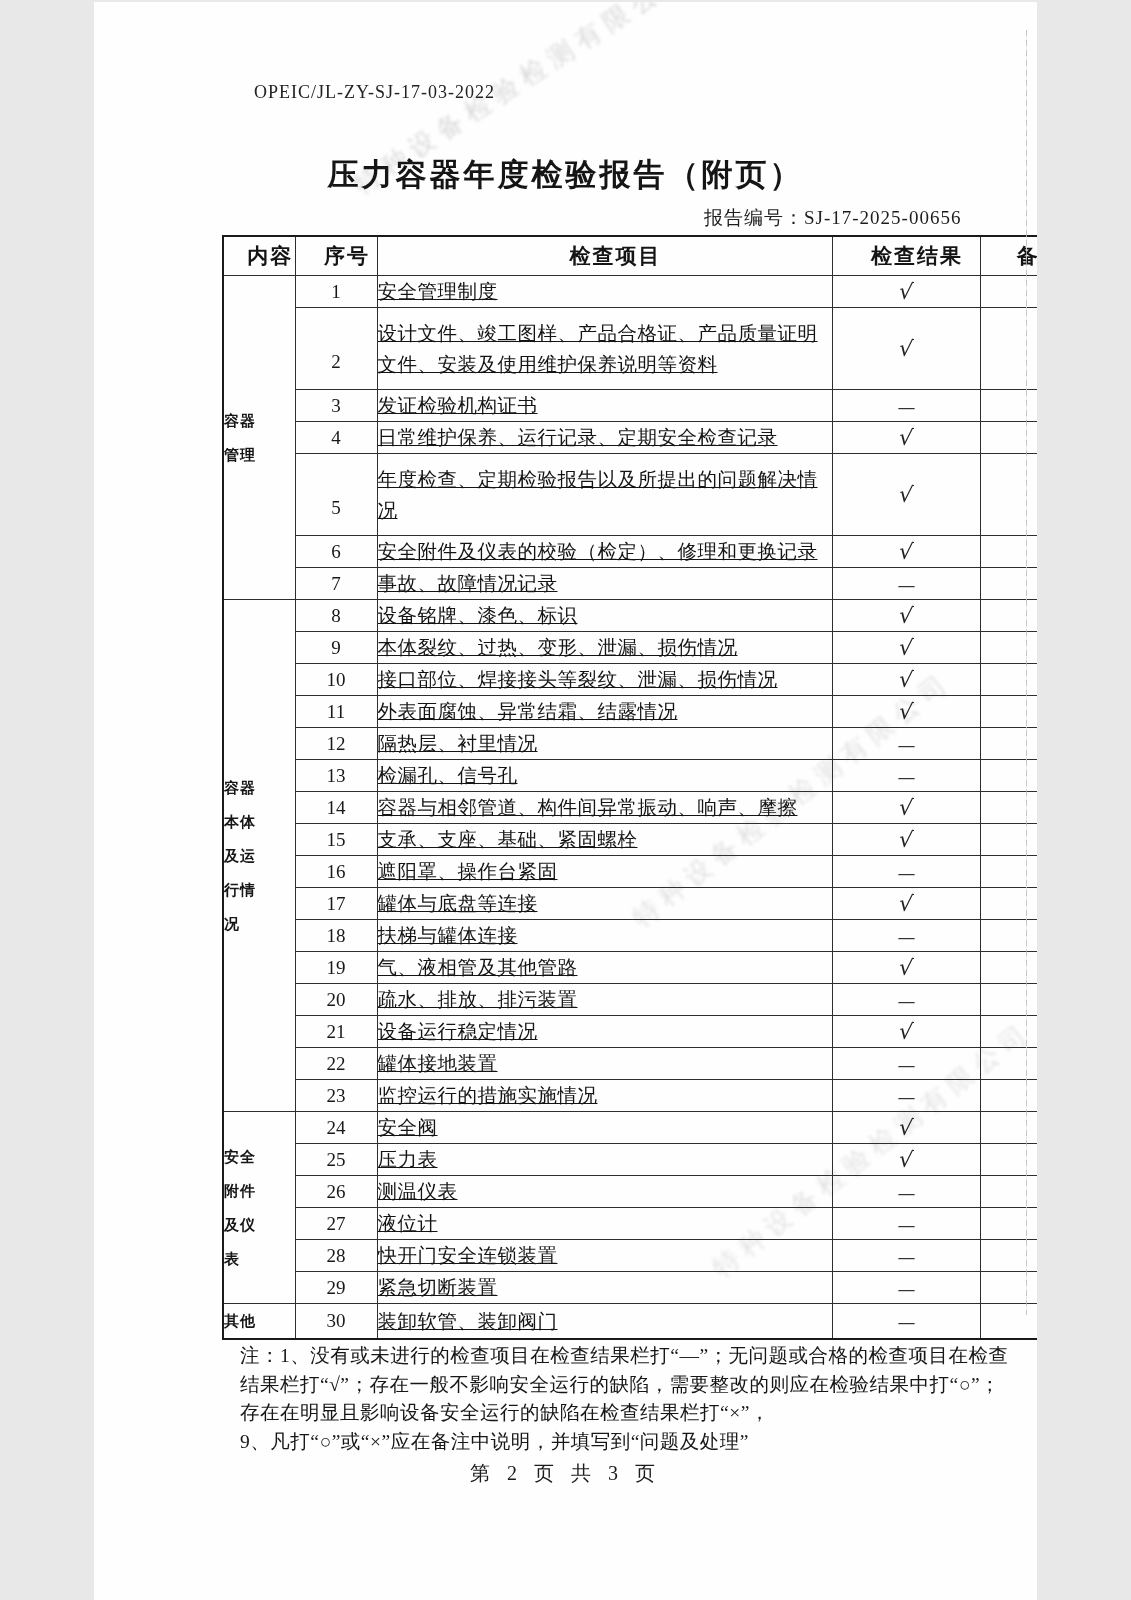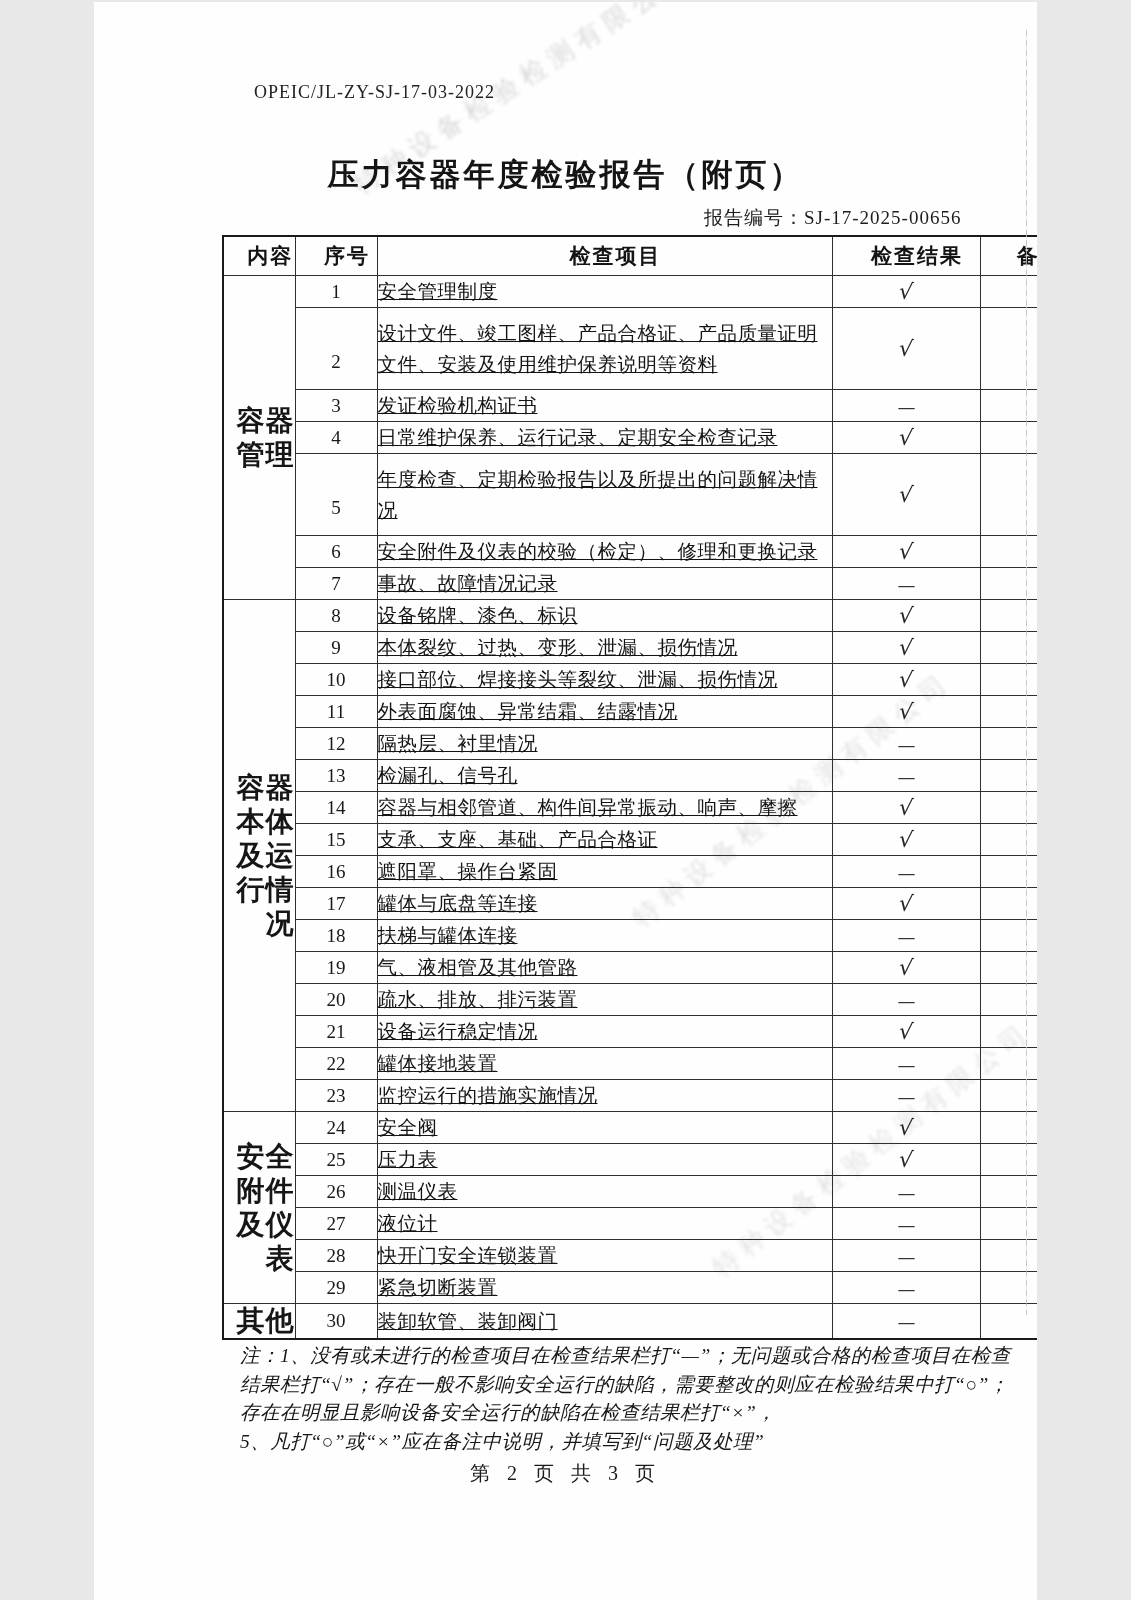--- a/index.html
+++ b/index.html
@@ -44,22 +44,22 @@
     overflow:hidden;
   }
   table.inspection{border:2.5px solid #1a1a1a;}
   table.inspection th{
     height:38px;font-size:21px;font-weight:700;
     text-align:center;letter-spacing:2px;color:#141414;padding-left:22px;
   }
   tr.row-normal{height:32px;}
   tr.row-tall{height:82px;}
   td.cat{
-    text-align:right;vertical-align:middle;
-    font-size:28px;font-weight:700;letter-spacing:1px;
+    text-align:left;vertical-align:middle;
+    font-size:15px;font-weight:700;letter-spacing:1px;
     line-height:34px;white-space:pre-line;color:#161616;
   }
   td.num{
     text-align:center;vertical-align:middle;
     font-size:19px;color:#181818;
   }
   tr.row-tall td.num{vertical-align:bottom;padding-bottom:16px;}
   td.item{
     font-size:19.5px;padding-left:14px;letter-spacing:0.5px;
     vertical-align:middle;white-space:pre-line;line-height:31px;
@@ -71,21 +71,20 @@
     font-size:21px;color:#222;
     font-family:"DejaVu Sans","Liberation Sans",sans-serif;
   }
   td.result .check{display:inline-block;transform:rotate(6deg);font-size:22px;}
   td.result .dash{font-size:18px;letter-spacing:-1px;color:#333;}
   td.remark{background:transparent;}
   .notes{
     position:absolute;left:146px;top:1340px;width:835px;
     font-size:19.5px;line-height:28.5px;color:#161616;
     letter-spacing:0.5px;
-    font-style:italic;
   }
   .footer{
     position:absolute;left:0;top:1458px;width:100%;
     text-align:center;font-size:20px;letter-spacing:6px;color:#1a1a1a;
   }
   .watermark{
     position:absolute;
     color:#8f8f95;
     opacity:0.32;
     filter:blur(1.6px);
@@ -368,21 +367,21 @@
           <td class="remark"></td>
         </tr>
         <tr class="row-normal">
           <td class="num">14</td>
           <td class="item">容器与相邻管道、构件间异常振动、响声、摩擦</td>
           <td class="result"><span class="check">√</span></td>
           <td class="remark"></td>
         </tr>
         <tr class="row-normal">
           <td class="num">15</td>
-          <td class="item">支承、支座、基础、产品合格证</td>
+          <td class="item">支承、支座、基础、紧固螺栓</td>
           <td class="result"><span class="check">√</span></td>
           <td class="remark"></td>
         </tr>
         <tr class="row-normal">
           <td class="num">16</td>
           <td class="item">遮阳罩、操作台紧固</td>
           <td class="result"><span class="dash">—</span></td>
           <td class="remark"></td>
         </tr>
         <tr class="row-normal">
@@ -474,19 +473,19 @@
           <td class="result"><span class="dash">—</span></td>
           <td class="remark"></td>
         </tr>
       </tbody>
   </table>
 
   <div class="notes">
       <div>注：1、没有或未进行的检查项目在检查结果栏打“—”；无问题或合格的检查项目在检查</div>
       <div>结果栏打“√”；存在一般不影响安全运行的缺陷，需要整改的则应在检验结果中打“○”；</div>
       <div>存在在明显且影响设备安全运行的缺陷在检查结果栏打“×”，</div>
-      <div>5、凡打“○”或“×”应在备注中说明，并填写到“问题及处理”</div>
+      <div>9、凡打“○”或“×”应在备注中说明，并填写到“问题及处理”</div>
     </div>
 
   <div class="footer">第 2 页 共 3 页</div>
 
   <div class="scan-edge"></div>
 </div>
 
 </body></html>

